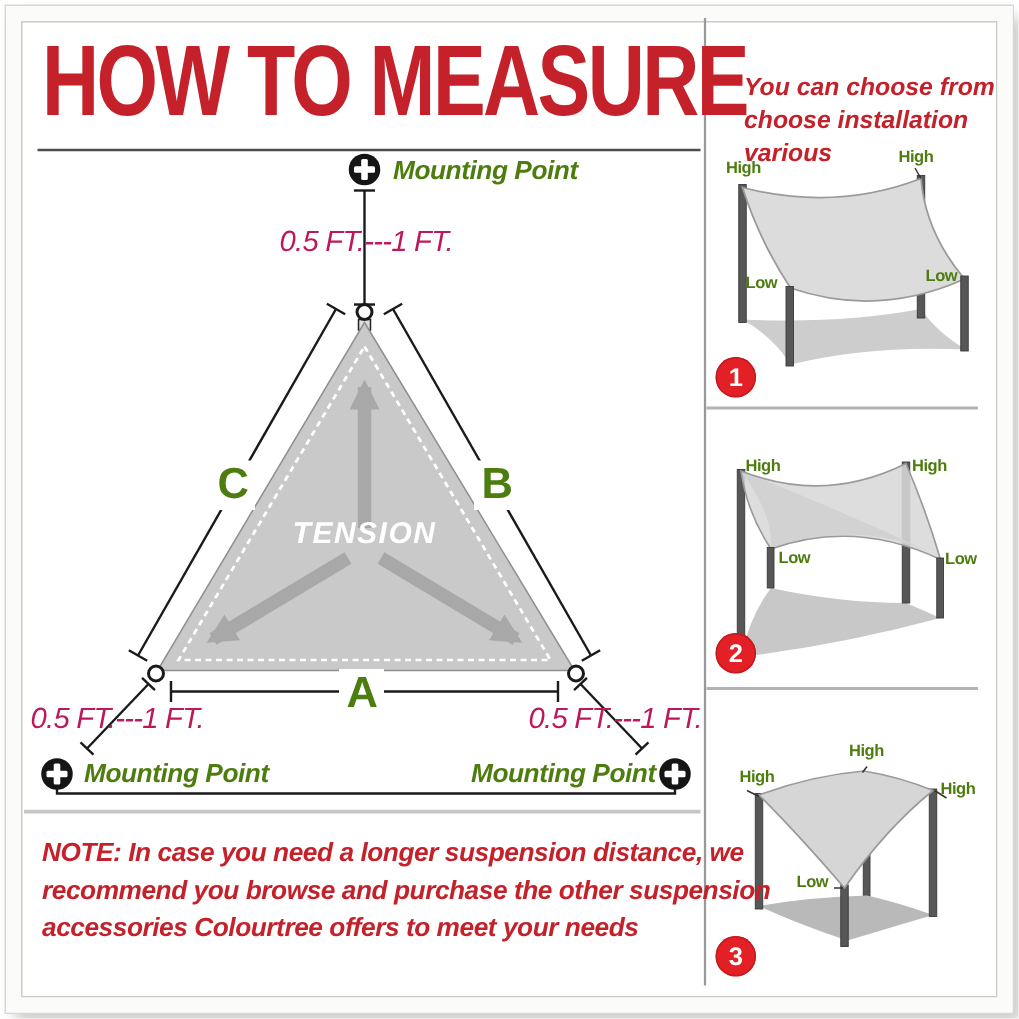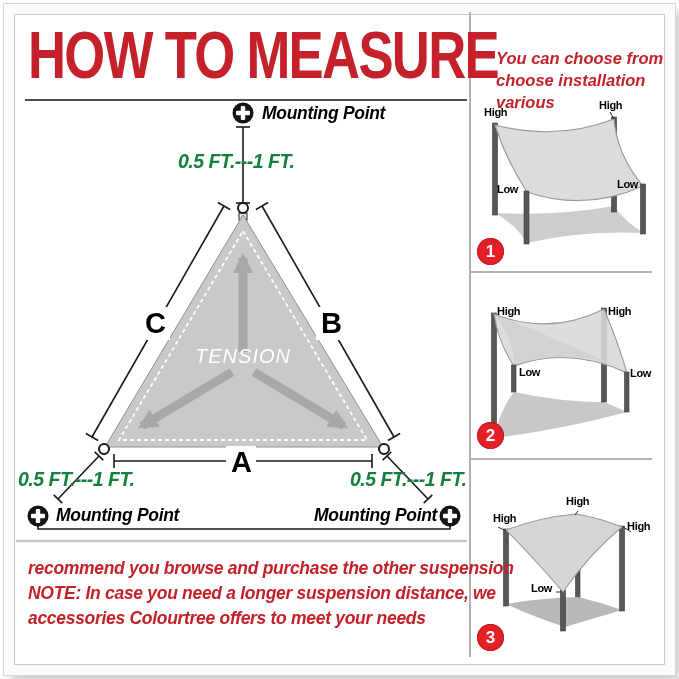--- a/index.html
+++ b/index.html
@@ -2,28 +2,28 @@
 <html><head>
 <meta charset="utf-8">
 <style>
   html,body{margin:0;padding:0;background:#ffffff;}
   body{width:679px;height:679px;position:relative;font-family:"Liberation Sans",sans-serif;overflow:hidden;}
   .stage{position:absolute;inset:0;}
   
   .frame{position:absolute;inset:4px;background:#ffffff;border:10px solid #fbfbf9;
          box-shadow:0 0 0 1px #d5d9d3, inset 0 0 0 1px #c8ccc6, 6px 7px 9px rgba(120,125,118,.38);}
   svg.linework{position:absolute;left:0;top:0;z-index:2;}
-  .lbl{position:absolute;z-index:4;color:#000000;white-space:nowrap;}
+  .lbl{position:absolute;z-index:4;color:#4d7c0f;white-space:nowrap;}
   .title{left:28px;top:16px;font-size:62px;font-weight:800;letter-spacing:-2px;color:#c4212a;
          transform:scale(0.85,1.08);transform-origin:0 0;}
   .mpoint{font-size:17.5px;font-weight:bold;font-style:italic;letter-spacing:-0.3px;}
-  .dist{font-size:19.5px;font-weight:bold;font-style:italic;color:#15803d;text-align:left;letter-spacing:-0.5px;}
+  .dist{font-size:19.5px;font-weight:normal;font-style:italic;color:#be185d;text-align:right;letter-spacing:-0.5px;}
   .side{font-size:29px;font-weight:800;background:#fff;padding:0 5px;letter-spacing:-1px;}
   .tension{left:183px;top:345px;width:120px;text-align:center;color:#fff;font-size:20px;
-           font-weight:400;font-style:italic;letter-spacing:1px;}
+           font-weight:700;font-style:italic;letter-spacing:1px;}
   .note{left:28px;top:556px;width:440px;color:#c4212a;font-size:17.5px;font-weight:bold;
         font-style:italic;line-height:25px;letter-spacing:-0.3px;}
   .intro{left:496px;top:23px;color:#c4212a;font-size:16.5px;font-weight:bold;font-style:italic;line-height:22px;margin-top:24px;}
   .hl{font-size:11px;font-weight:bold;letter-spacing:-0.3px;}
   .badge{position:absolute;z-index:4;width:27px;height:27px;border-radius:50%;background:#e32025;
          box-shadow:inset 0 0 0 1px #c01b20;color:#fff;font-size:17px;font-weight:800;
          text-align:center;line-height:27px;}
 </style>
 </head>
 <body>
@@ -146,22 +146,22 @@
   <div class="lbl dist" style="left:178px;top:150px;width:124px;">0.5 FT.---1 FT.</div>
   <div class="lbl side" style="left:140px;top:307px;">C</div>
   <div class="lbl side" style="left:316px;top:307px;">B</div>
   <div class="lbl side" style="left:226px;top:446px;">A</div>
   <div class="lbl tension">TENSION</div>
   <div class="lbl dist" style="left:18px;top:468px;width:118px;">0.5 FT.---1 FT.</div>
   <div class="lbl dist" style="left:350px;top:468px;width:118px;">0.5 FT.---1 FT.</div>
   <div class="lbl mpoint" style="left:56px;top:505px;">Mounting Point</div>
   <div class="lbl mpoint" style="left:314px;top:505px;width:120px;text-align:right;">Mounting Point</div>
   <div class="lbl note">
+    <div>NOTE: In case you need a longer suspension distance, we</div>
     <div>recommend you browse and purchase the other suspension</div>
-    <div>NOTE: In case you need a longer suspension distance, we</div>
     <div>accessories Colourtree offers to meet your needs</div>
   </div>
 
   <div class="lbl intro">
     <div>You can choose from</div>
     <div>choose installation</div>
     <div>various</div>
   </div>
 
   <div class="lbl hl" style="left:484px;top:106px;">High</div>

